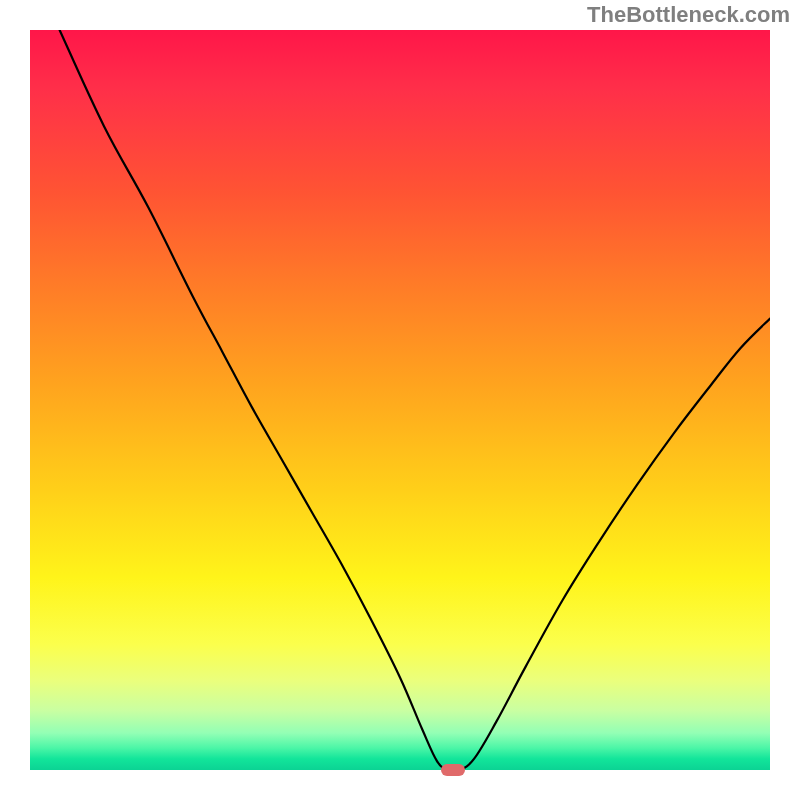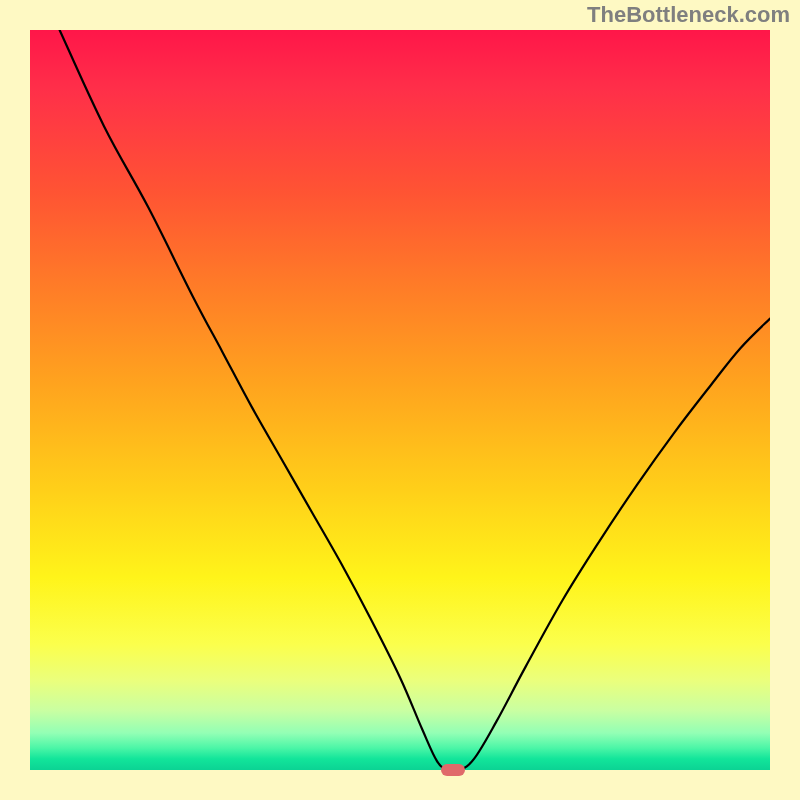--- a/index.html
+++ b/index.html
@@ -7,21 +7,21 @@
     padding: 0;
     width: 800px;
     height: 800px;
     background: #000;
     overflow: hidden;
   }
   .container {
     position: relative;
     width: 800px;
     height: 800px;
-    background: #fef9c3;
+    background: #ffffff;
   }
   .attribution {
     position: absolute;
     top: 2px;
     right: 10px;
     font-family: Arial, Helvetica, sans-serif;
     font-size: 22px;
     font-weight: bold;
     color: #7f7f7f;
     letter-spacing: 0px;

